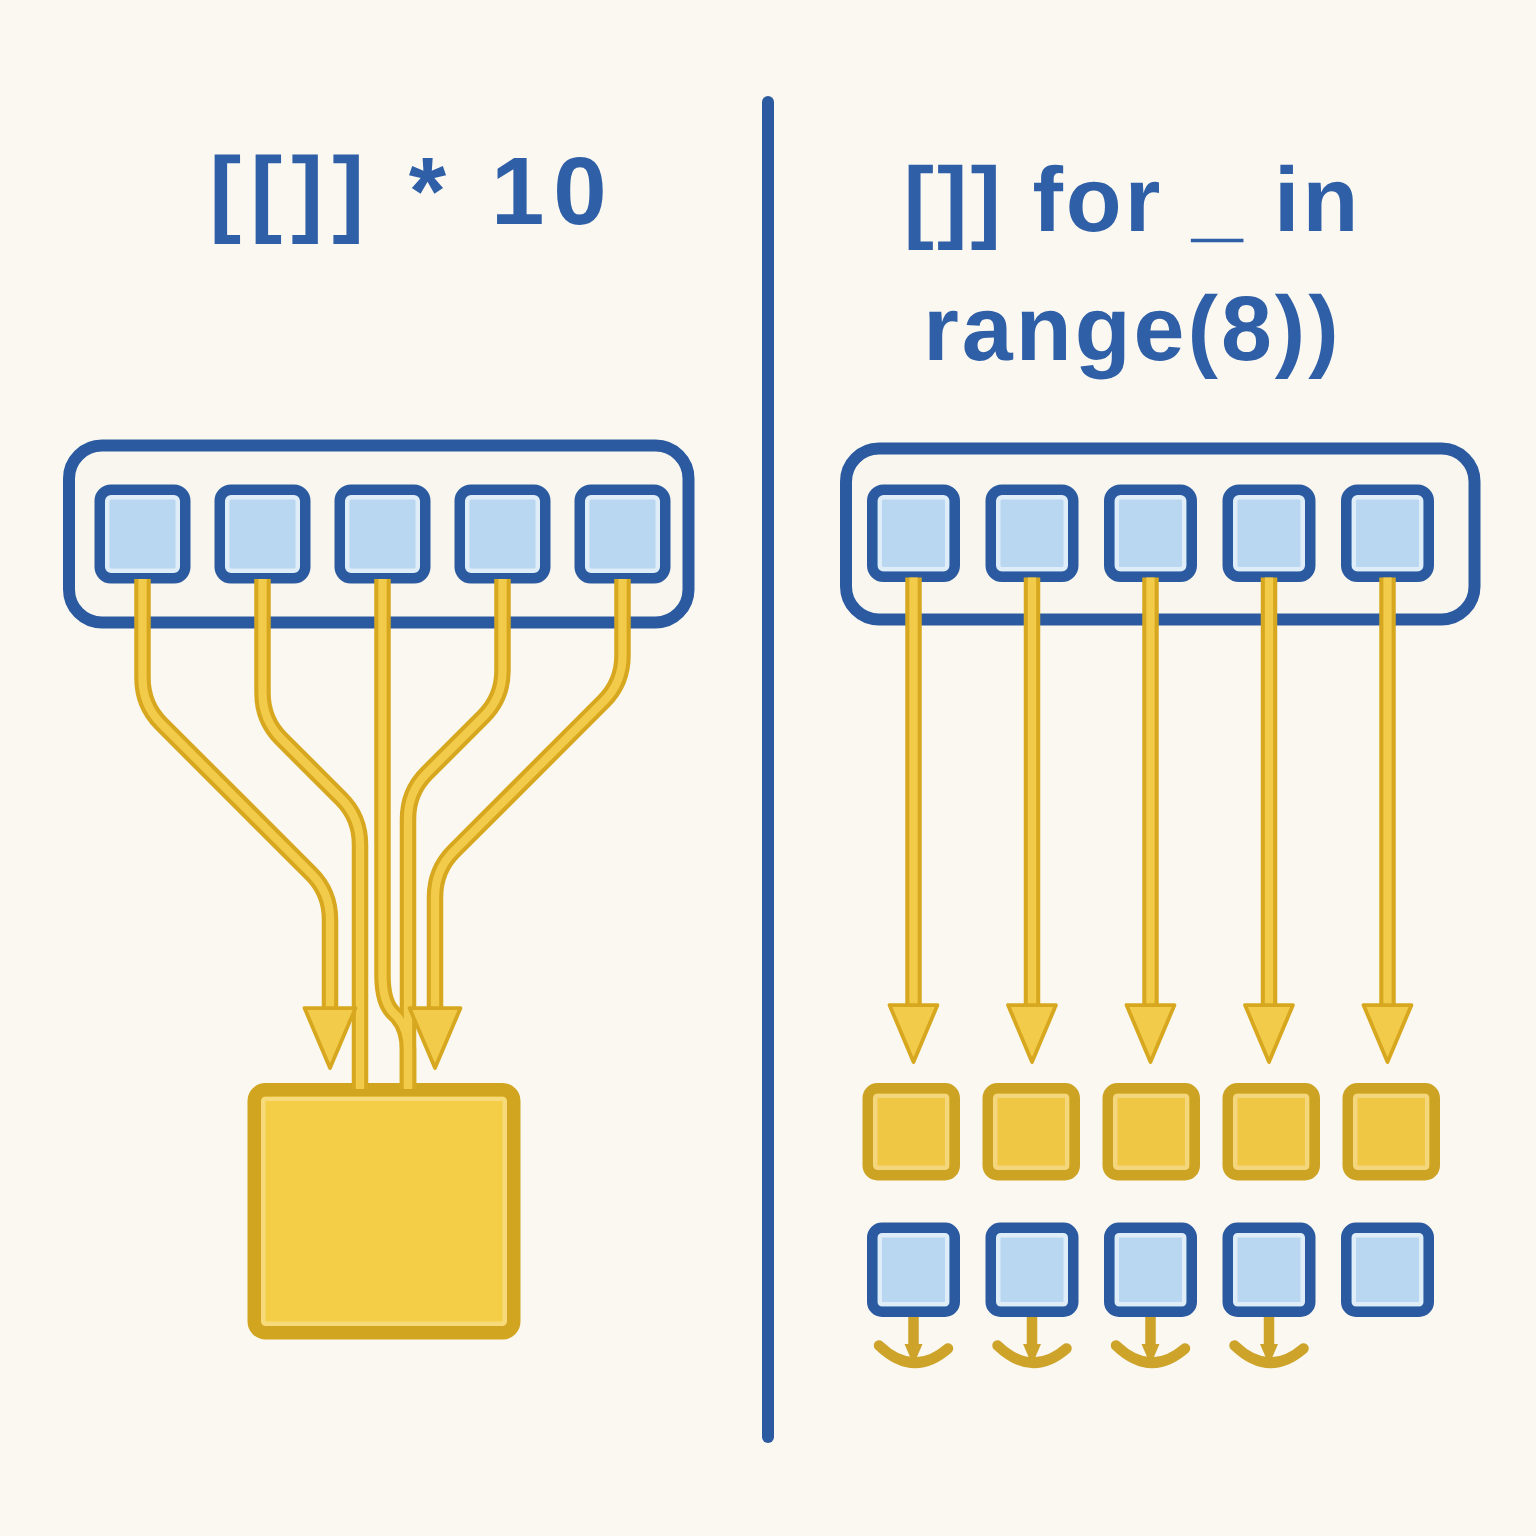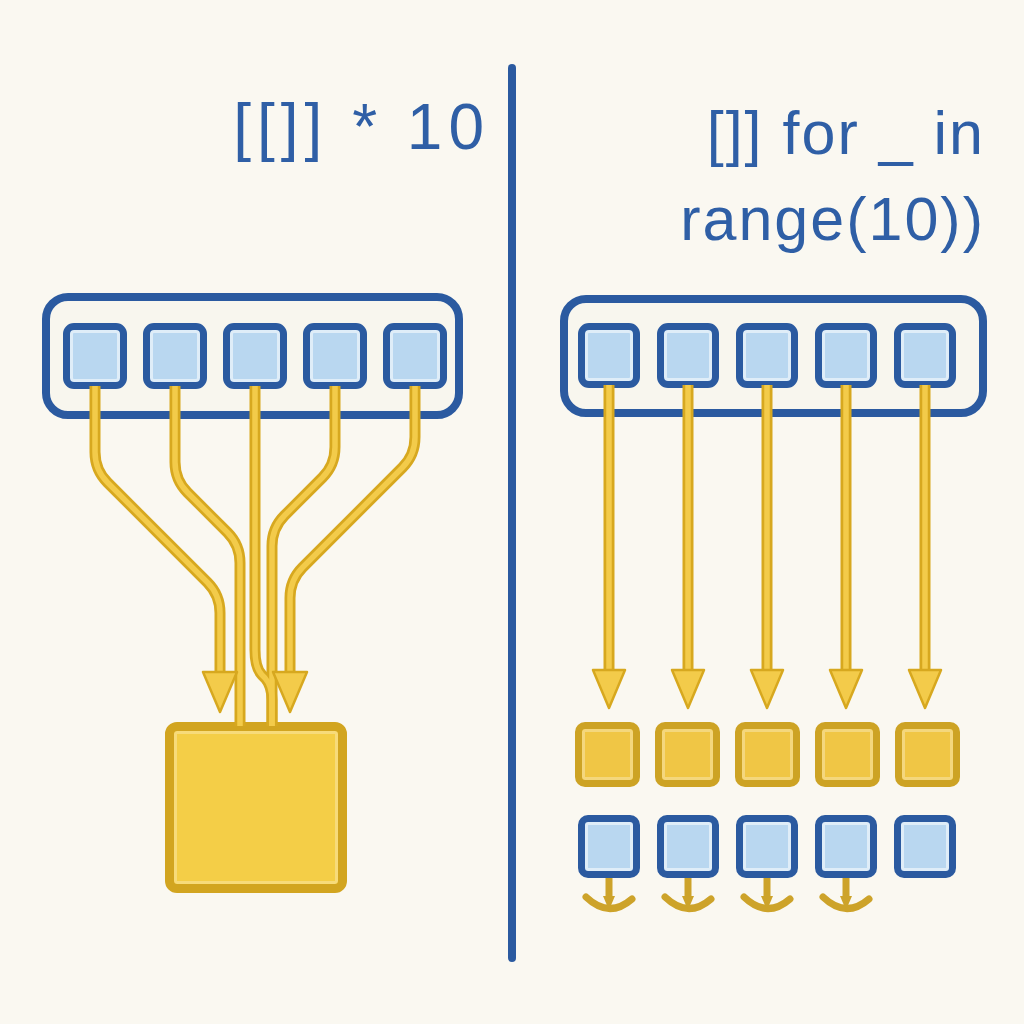--- a/index.html
+++ b/index.html
@@ -9,21 +9,21 @@
     --boxFill:#f4ce47; --boxBorder:#d2a520;
     --smallYellowFill:#f0c645; --smallYellowBorder:#cda324;
     --anchor:#cda32a;
   }
   *{margin:0;padding:0;box-sizing:border-box;}
   html,body{width:1024px;height:1024px;overflow:hidden;}
   body{background:var(--bg);font-family:"Liberation Sans","DejaVu Sans",sans-serif;}
   .canvas{position:relative;width:1024px;height:1024px;background:var(--bg);}
 
   
-  .code-title{position:absolute;color:var(--blueText);font-weight:normal;text-align:right;}
+  .code-title{position:absolute;color:var(--blueText);font-weight:bold;text-align:center;}
   .left-title{left:60px;top:90px;width:430px;font-size:64px;letter-spacing:6px;}
   .right-title{left:525px;top:90px;width:460px;font-size:61px;line-height:86px;letter-spacing:2px;}
 
   
   .divider{position:absolute;left:508px;top:64px;width:8px;height:898px;background:var(--blue);border-radius:4px;}
 
   
   .list-container{position:absolute;border:8px solid var(--blue);border-radius:26px;background:var(--panelBg);display:flex;z-index:1;}
   .left-list{left:42px;top:293px;width:421px;height:126px;padding:22px 0 0 13px;gap:16px;}
   .right-list{left:560px;top:295px;width:427px;height:122px;padding:20px 0 0 10px;gap:17px;}
@@ -54,21 +54,21 @@
   .anchor-tip{fill:var(--anchor);stroke:none;}
 </style>
 </head>
 <body>
 
 <div class="canvas">
 
   <div class="code-title left-title">[[]] * 10</div>
   <div class="code-title right-title">
     <div>[]] for _ in</div>
-    <div>range(10))</div>
+    <div>range(8))</div>
   </div>
 
   <div class="divider"></div>
 
   <div class="list-container left-list">
     <div class="cell"></div>
     <div class="cell"></div>
     <div class="cell"></div>
     <div class="cell"></div>
     <div class="cell"></div>

